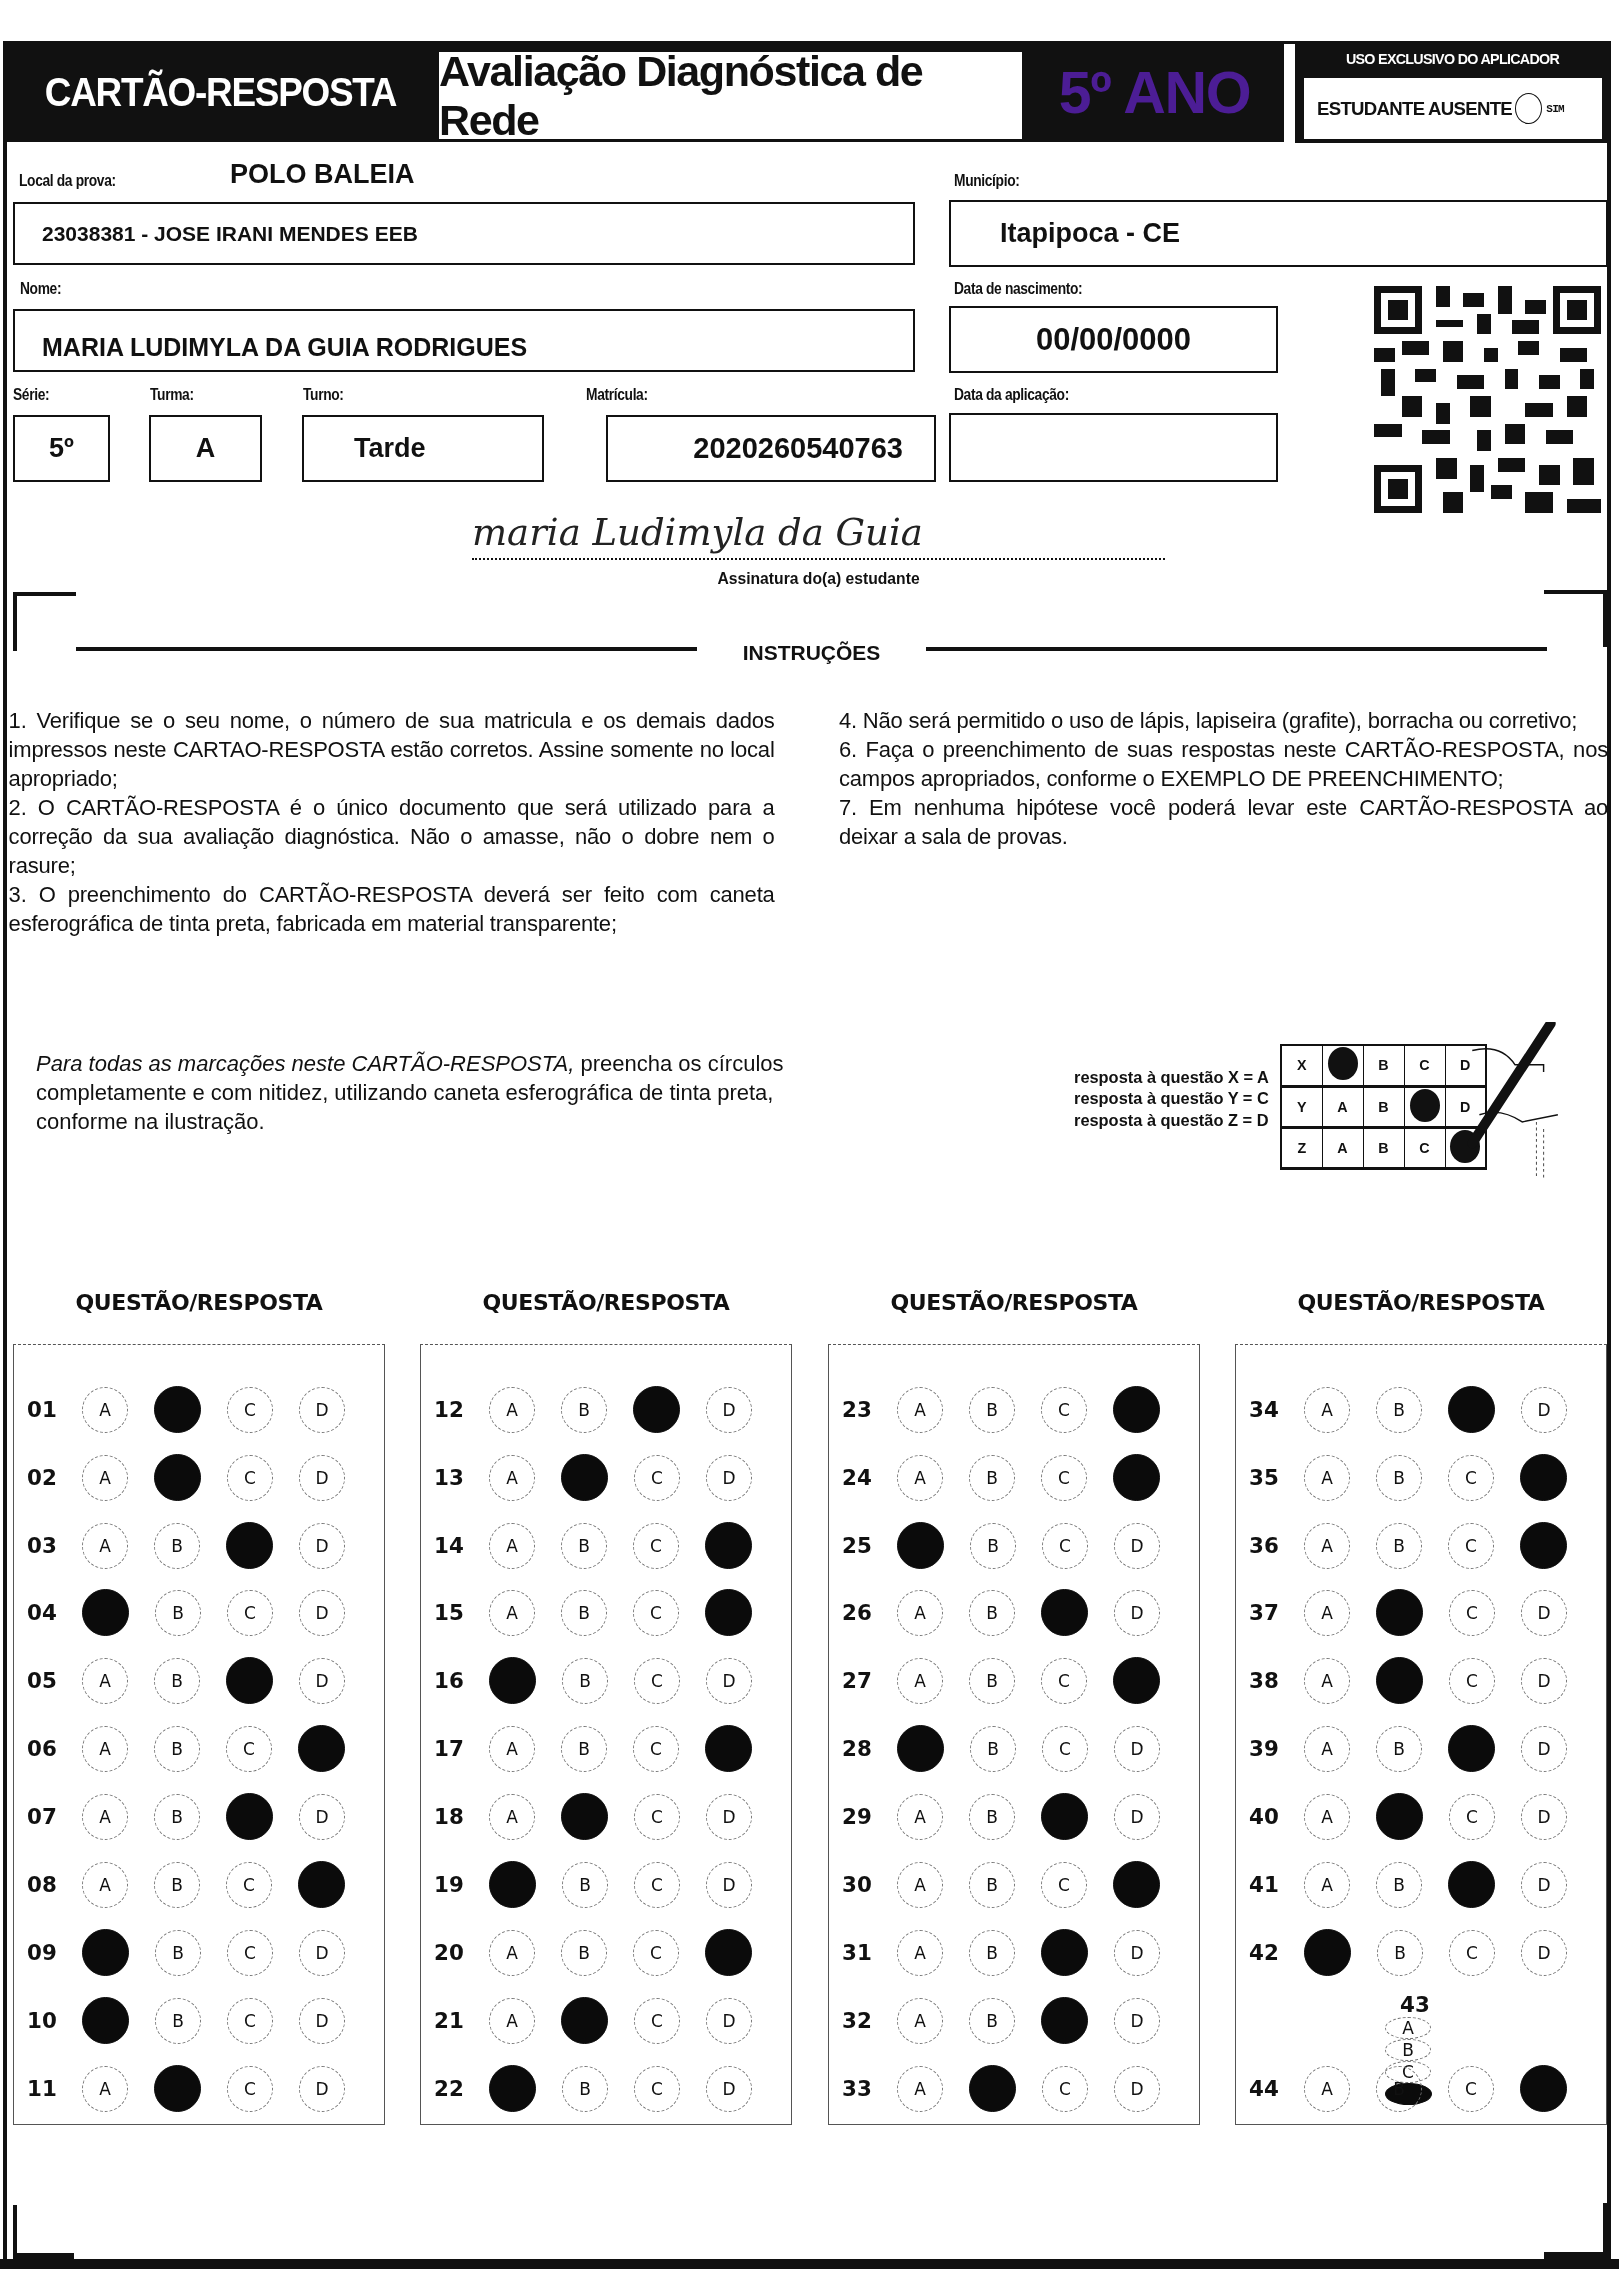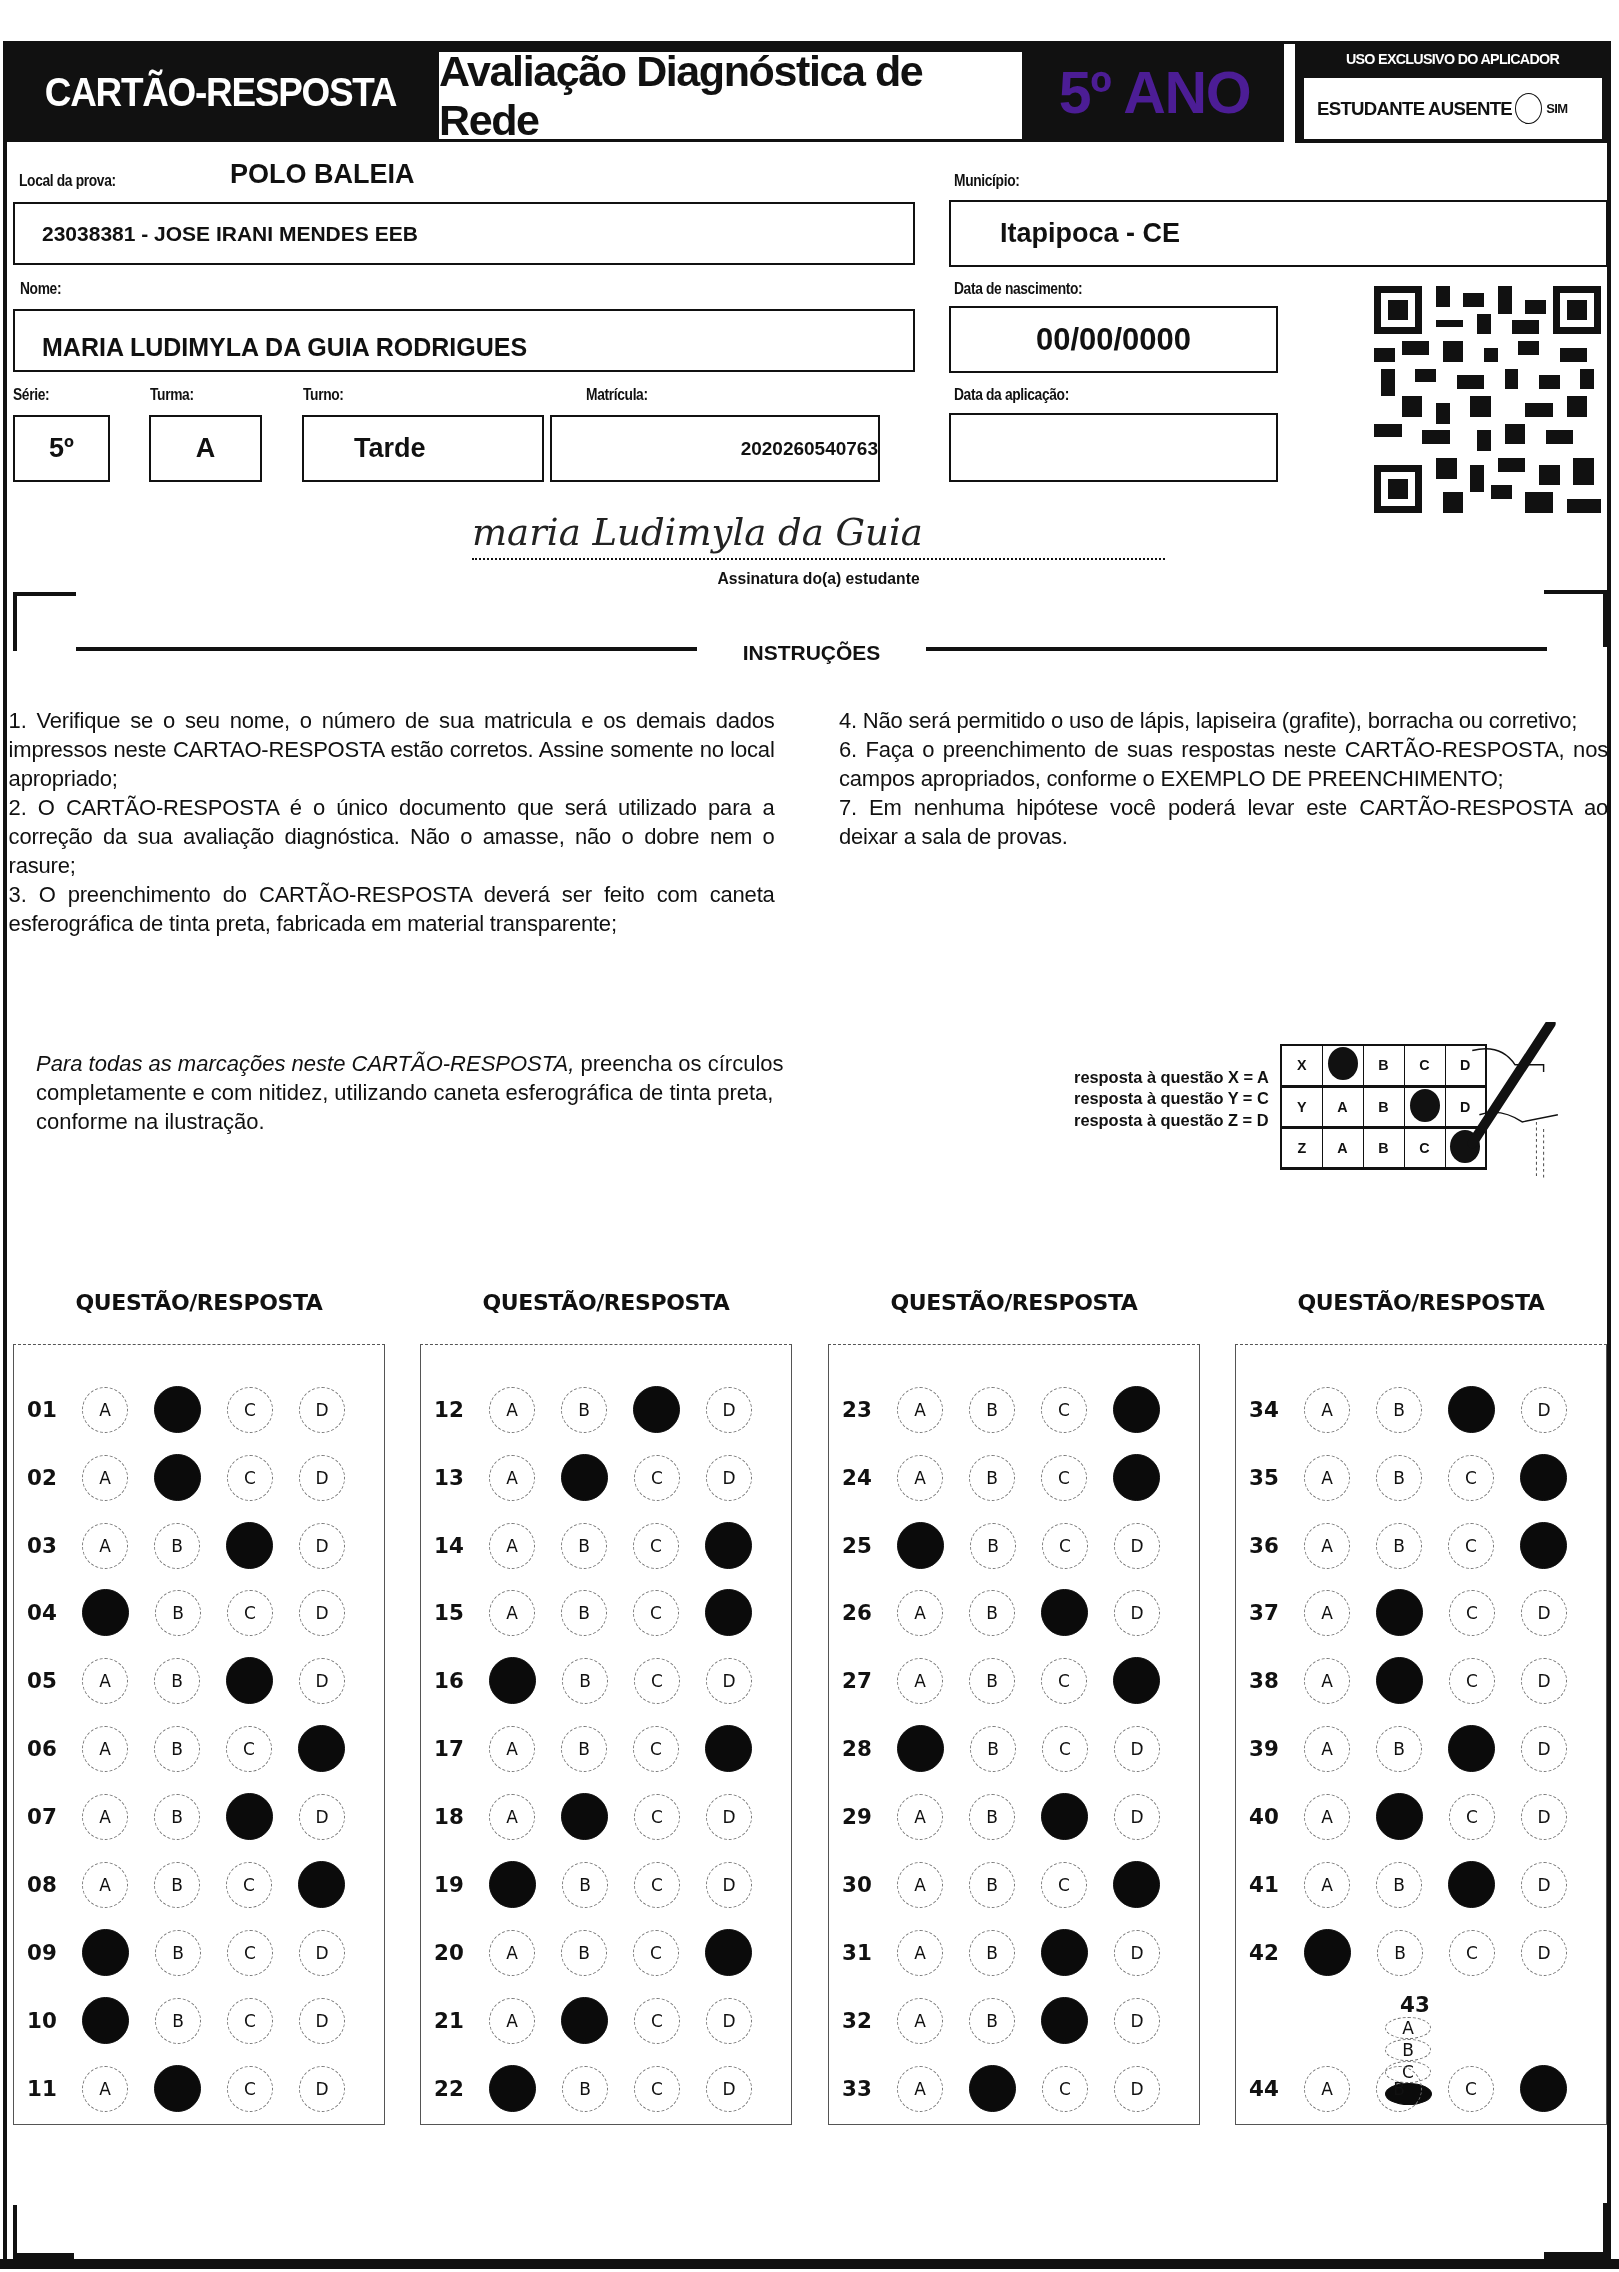--- a/index.html
+++ b/index.html
@@ -11,21 +11,21 @@
 
   
   .hdr { position: absolute; left: 5.7px; top: 43px; width: 1278px; height: 99px; background: #111; }
   .hdr-title { position: absolute; left: 5.7px; top: 43px; width: 429px; height: 99px; color: #fff; font-family: "Liberation Sans", sans-serif; font-weight: bold; font-size: 41px; display: flex; align-items: center; justify-content: center; letter-spacing: -1.4px; transform: scaleX(0.9); }
   .hdr-sub { position: absolute; left: 438px; top: 51px; width: 585px; height: 89px; background: #fff; border: 1.4px solid #111; display: flex; align-items: center; justify-content: center; font-weight: bold; font-size: 43px; letter-spacing: -1.4px; }
   .hdr-year { position: absolute; left: 1026px; top: 43px; width: 257px; height: 99px; color: #4c1d95; display: flex; align-items: center; justify-content: center; font-weight: bold; font-size: 59px; letter-spacing: -1.4px; }
   .aplic { position: absolute; left: 1295px; top: 43px; width: 315px; height: 100px; background: #111; }
   .aplic-title { position: absolute; left: 1295px; top: 51px; width: 315px; text-align: center; color: #fff; font-size: 14.3px; font-weight: bold; letter-spacing: -0.7px; }
   .aplic-box { position: absolute; left: 1303px; top: 77px; width: 300px; height: 63px; background: #fff; border: 1.4px solid #111; display: flex; align-items: center; padding-left: 13px; font-size: 18.6px; font-weight: bold; letter-spacing: -0.7px; }
   .aplic-circle { width: 27px; height: 31px; border: 1.4px solid #111; border-radius: 50%; margin-left: 2.9px; }
-  .aplic-sim { font-size: 13px; margin-left: 4.3px; }
+  .aplic-sim { font-size: 11px; margin-left: 4.3px; font-family: Liberation Mono, monospace; }
 
   
   .lbl { position: absolute; font-size: 15.7px; font-weight: bold; letter-spacing: -0.4px; transform: scaleX(0.88); transform-origin: left center; }
   .box { position: absolute; border: 2.1px solid #111; background: #fff; display: flex; align-items: center; font-weight: bold; }
   .polo { position: absolute; left: 230px; top: 159px; font-size: 27px; font-weight: bold; }
 
   
   .qr { position: absolute; left: 1373px; top: 286px; width: 229px; height: 227px; }
 
   
@@ -104,21 +104,21 @@
 </div>
 <div class="lbl" style="left:150px;top:386px;">Turma:</div>
 <div class="box" style="left:149px;top:415px;width:113px;height:67px;justify-content:center;font-size:27px;">
   <span>A</span>
 </div>
 <div class="lbl" style="left:303px;top:386px;">Turno:</div>
 <div class="box" style="left:302px;top:415px;width:242px;height:67px;padding-left:50px;font-size:27px;">
   <span>Tarde</span>
 </div>
 <div class="lbl" style="left:586px;top:386px;">Matrícula:</div>
-<div class="box" style="left:550px;top:415px;width:330px;height:67px;justify-content:flex-end;font-size:19px;">
+<div class="box" style="left:606px;top:415px;width:330px;height:67px;justify-content:flex-end;padding-right:31px;font-size:29px;">
   <span>2020260540763</span>
 </div>
 
 <div class="lbl" style="left:954px;top:386px;">Data da aplicação:</div>
 <div class="box" style="left:949px;top:413px;width:329px;height:69px;justify-content:center;font-size:27px;">
   <span></span>
 </div>
 
 <svg class="qr" viewBox="0 0 33 33" shape-rendering="crispEdges">
   <rect width="33" height="33" fill="#fff"></rect>

